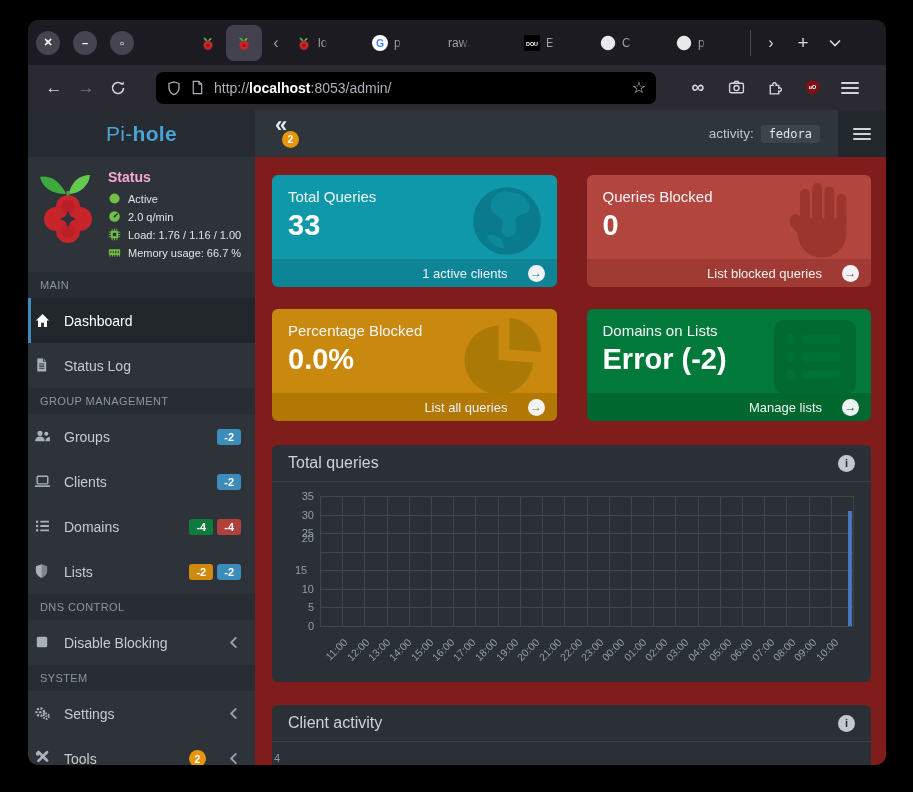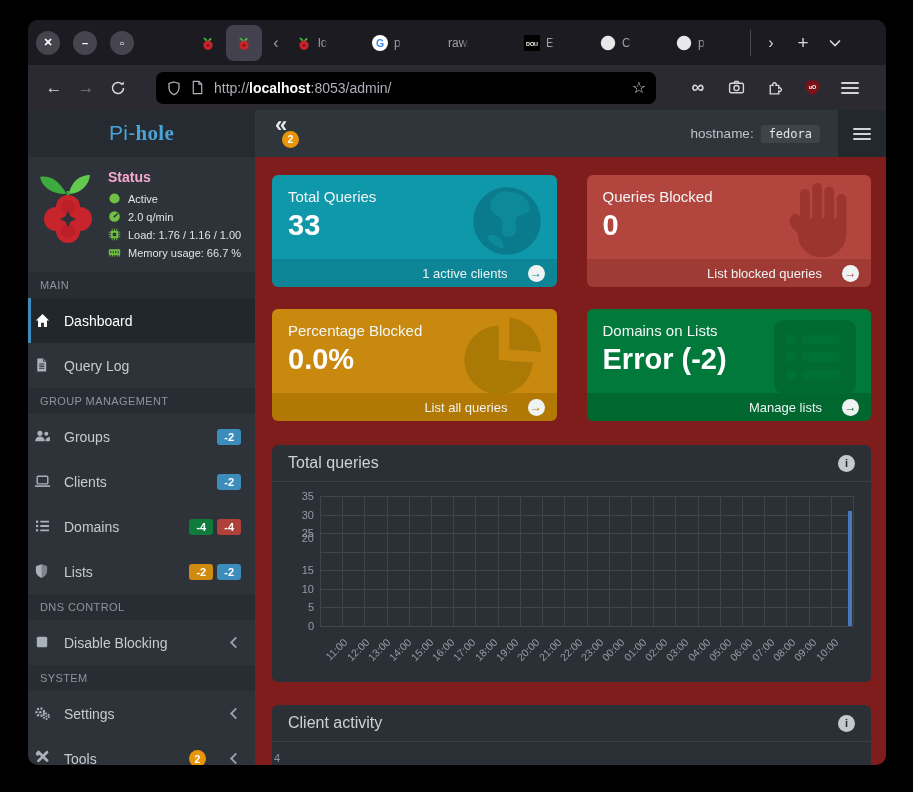--- a/index.html
+++ b/index.html
@@ -36,21 +36,21 @@
     display:flex;align-items:center;padding:0 10px;color:#b0afba;}
   .urlbar .url{font-size:14px;margin-left:8px;flex:1;}
   .url b{color:#fbfbfe;font-weight:600;}
   .ext-zone{display:flex;align-items:center;margin-left:26px;gap:6px;}
 
   
   .page{height:655px;display:flex;flex-direction:column;}
   .app-header{height:47px;display:flex;flex:0 0 47px;}
   .logo-zone{width:227px;background:#252b30;display:flex;align-items:center;justify-content:center;}
   .brand{font-size:21px;color:#4aa3d6;letter-spacing:.3px;}
-  .brand b{font-weight:700;font-family:Liberation Serif, serif;}
+  .brand b{font-weight:700;}
   .header-main{flex:1;background:#2e353b;display:flex;align-items:center;position:relative;}
   .collapse-wrap{position:relative;margin-left:20px;width:30px;height:40px;}
   .collapse{position:absolute;left:0;top:-2px;color:#e6eaed;font-size:22px;font-weight:bold;cursor:pointer;}
   .badge-circ{width:17px;height:17px;border-radius:50%;background:#e8950c;color:#fff;font-size:10.5px;
     display:flex;align-items:center;justify-content:center;font-weight:bold;}
   .collapse-wrap .badge-circ{position:absolute;left:7px;top:17px;}
   .hostname{margin-left:auto;margin-right:18px;color:#bdc4ca;font-size:13.5px;display:flex;align-items:center;gap:7px;}
   .hostname code{font-family:"DejaVu Sans Mono",monospace;font-size:12px;background:#3d444a;color:#dfe5e9;
     padding:2px 8px;border-radius:3px;}
   .burger-zone{width:48px;background:#23282c;display:flex;align-items:center;justify-content:center;
@@ -264,21 +264,21 @@
       <div class="app-header">
         <div class="logo-zone">
           <span class="brand"><span>Pi-</span><b>hole</b></span>
         </div>
         <div class="header-main">
           <div class="collapse-wrap">
             <span class="collapse">«</span>
             <span class="badge-circ">2</span>
           </div>
           <div class="hostname">
-            <span>hostname:</span>
+            <span>activity:</span>
             <code>fedora</code>
           </div>
         </div>
         <div class="burger-zone">
           <div class="burger">
               <div></div>
               <div></div>
               <div></div>
             </div>
         </div>
@@ -355,21 +355,21 @@
               <span>Dashboard</span>
             </div>
             <div class="side-item">
               <span class="sic">
                 <svg width="15" height="16" viewBox="0 0 16 16">
                   <path d="M3.5 1 H10 L13 4 V15 H3.5 Z" fill="currentColor"></path>
                   <path d="M10 1 V4 H13" fill="none" stroke="#2d3339" stroke-width="1"></path>
                   <path d="M5.5 7 H11 M5.5 9.2 H11 M5.5 11.4 H11" stroke="#2d3339" stroke-width="1.1"></path>
                 </svg>
               </span>
-              <span>Query Log</span>
+              <span>Status Log</span>
             </div>
             <div class="side-hdr">GROUP MANAGEMENT</div>
             <div class="side-item">
               <span class="sic">
                 <svg width="18" height="16" viewBox="0 0 18 16">
                   <circle cx="6.3" cy="5.2" r="2.7" fill="currentColor"></circle>
                   <path d="M1.2 13.5 a5.1 5.1 0 0 1 10.2 0 Z" fill="currentColor"></path>
                   <circle cx="13" cy="5.6" r="2.2" fill="currentColor"></circle>
                   <path d="M12 13.5 a4.6 4.6 0 0 1 4.8 -4.4 l.1 4.4 Z" fill="currentColor"></path>
                 </svg>
@@ -546,21 +546,21 @@
           <section class="panel">
             <div class="panel-hd">
               <span class="panel-title">Total queries</span>
               <span class="info-ic">i</span>
             </div>
             <div class="panel-bd">
               <div class="chart" id="chart">
                   <div class="ytick" style="top: 124px;">0</div>
                   <div class="ytick" style="top: 105.429px;">5</div>
                   <div class="ytick" style="top: 86.8571px;">10</div>
-                  <div class="ytick" style="top: 68.2857px;">15</div>
+                  <div class="ytick" style="top: 68.2857px; text-align: center;">15</div>
                   <div class="ytick" style="top: 36px; text-align: right;">20</div>
                   <div class="ytick" style="top: 31.1429px;">25</div>
                   <div class="ytick" style="top: 12.5714px;">30</div>
                   <div class="ytick" style="top: -6px;">35</div>
                   <div class="plot">
                     <div class="gridline-h" style="top: 130px;"></div>
                     <div class="gridline-h" style="top: 111.429px;"></div>
                     <div class="gridline-h" style="top: 92.8571px;"></div>
                     <div class="gridline-h" style="top: 74.2857px;"></div>
                     <div class="gridline-h" style="top: 55.7143px;"></div>

